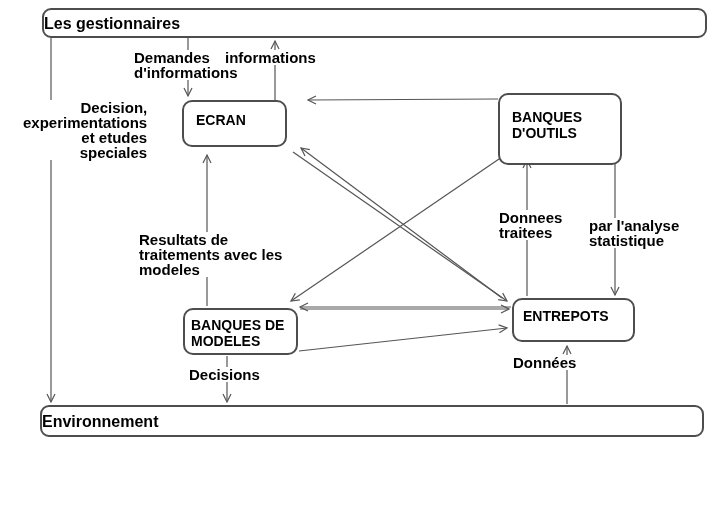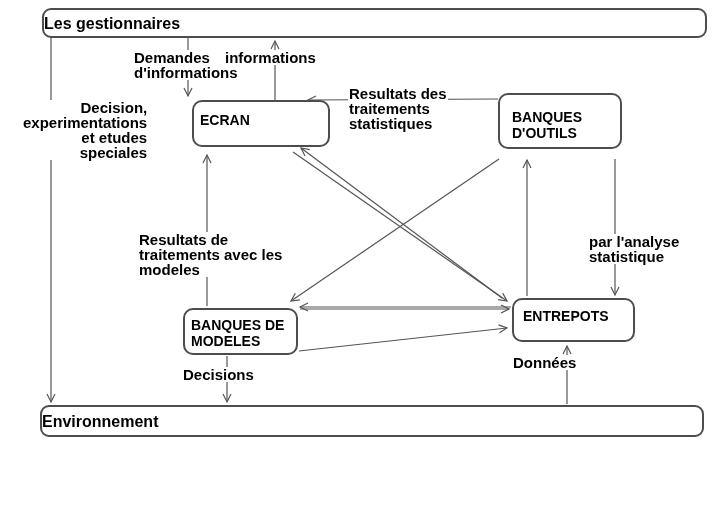--- a/index.html
+++ b/index.html
@@ -49,40 +49,39 @@
       <line x1="300" y1="309" x2="509" y2="309" marker-end="url(#arr)"></line>
       <line x1="299" y1="351" x2="507" y2="328" marker-end="url(#arr)"></line>
       <line x1="227" y1="356" x2="227" y2="402" marker-end="url(#arr)"></line>
       <line x1="567" y1="404" x2="567" y2="346" marker-end="url(#arr)"></line>
     </g>
   </svg>
 
   <div class="lbl" style="left:133px;top:50px;">Demandes
 d'informations</div>
   <div class="lbl" style="left:224px;top:50px;">informations</div>
-  <div class="lbl" style="left:348px;top:86px;">Resultats des
-traitements
-statistiques</div>
   <div class="lbl" style="left:138px;top:208px;margin-top:24px;">Resultats de
 traitements avec les
 modeles</div>
-  <div class="lbl" style="left:588px;top:218px;margin-top:16px;">par l'analyse
+  <div class="lbl" style="left:498px;top:210px;">Donnees
+traitees</div>
+  <div class="lbl" style="left:588px;top:218px;">par l'analyse
 statistique</div>
   <div class="lbl" style="left:22px;top:100px;text-align:right;">Decision,
 experimentations
 et etudes
 speciales</div>
-  <div class="lbl" style="left:182px;top:367px;text-align:right;">Decisions</div>
+  <div class="lbl" style="left:188px;top:367px;text-align:right;">Decisions</div>
   <div class="lbl" style="left:512px;top:355px;text-align:right;">Données</div>
 
   <div class="node banner" style="left:42px;top:8px;width:665px;height:30px;line-height:27px;">Les gestionnaires</div>
 
-  <div class="node small-node" style="left:192px;top:100px;width:138px;height:47px;padding:10px 0 0 6px;">ECRAN</div>
+  <div class="node small-node" style="left:182px;top:100px;width:105px;height:47px;padding:10px 0 0 12px;">ECRAN</div>
 
-  <div class="node small-node" style="left:498px;top:93px;width:124px;height:56px;padding:14px 0 0 12px;">BANQUES
+  <div class="node small-node" style="left:498px;top:93px;width:124px;height:72px;padding:14px 0 0 12px;">BANQUES
 D'OUTILS</div>
 
   <div class="node small-node" style="left:512px;top:298px;width:123px;height:44px;padding:8px 0 0 9px;">ENTREPOTS</div>
 
   <div class="node small-node" style="left:183px;top:308px;width:115px;height:47px;padding:7px 0 0 6px;">BANQUES DE
 MODELES</div>
 
   <div class="node banner" style="left:40px;top:405px;width:664px;height:32px;line-height:29px;">Environnement</div>
 
 </div>

